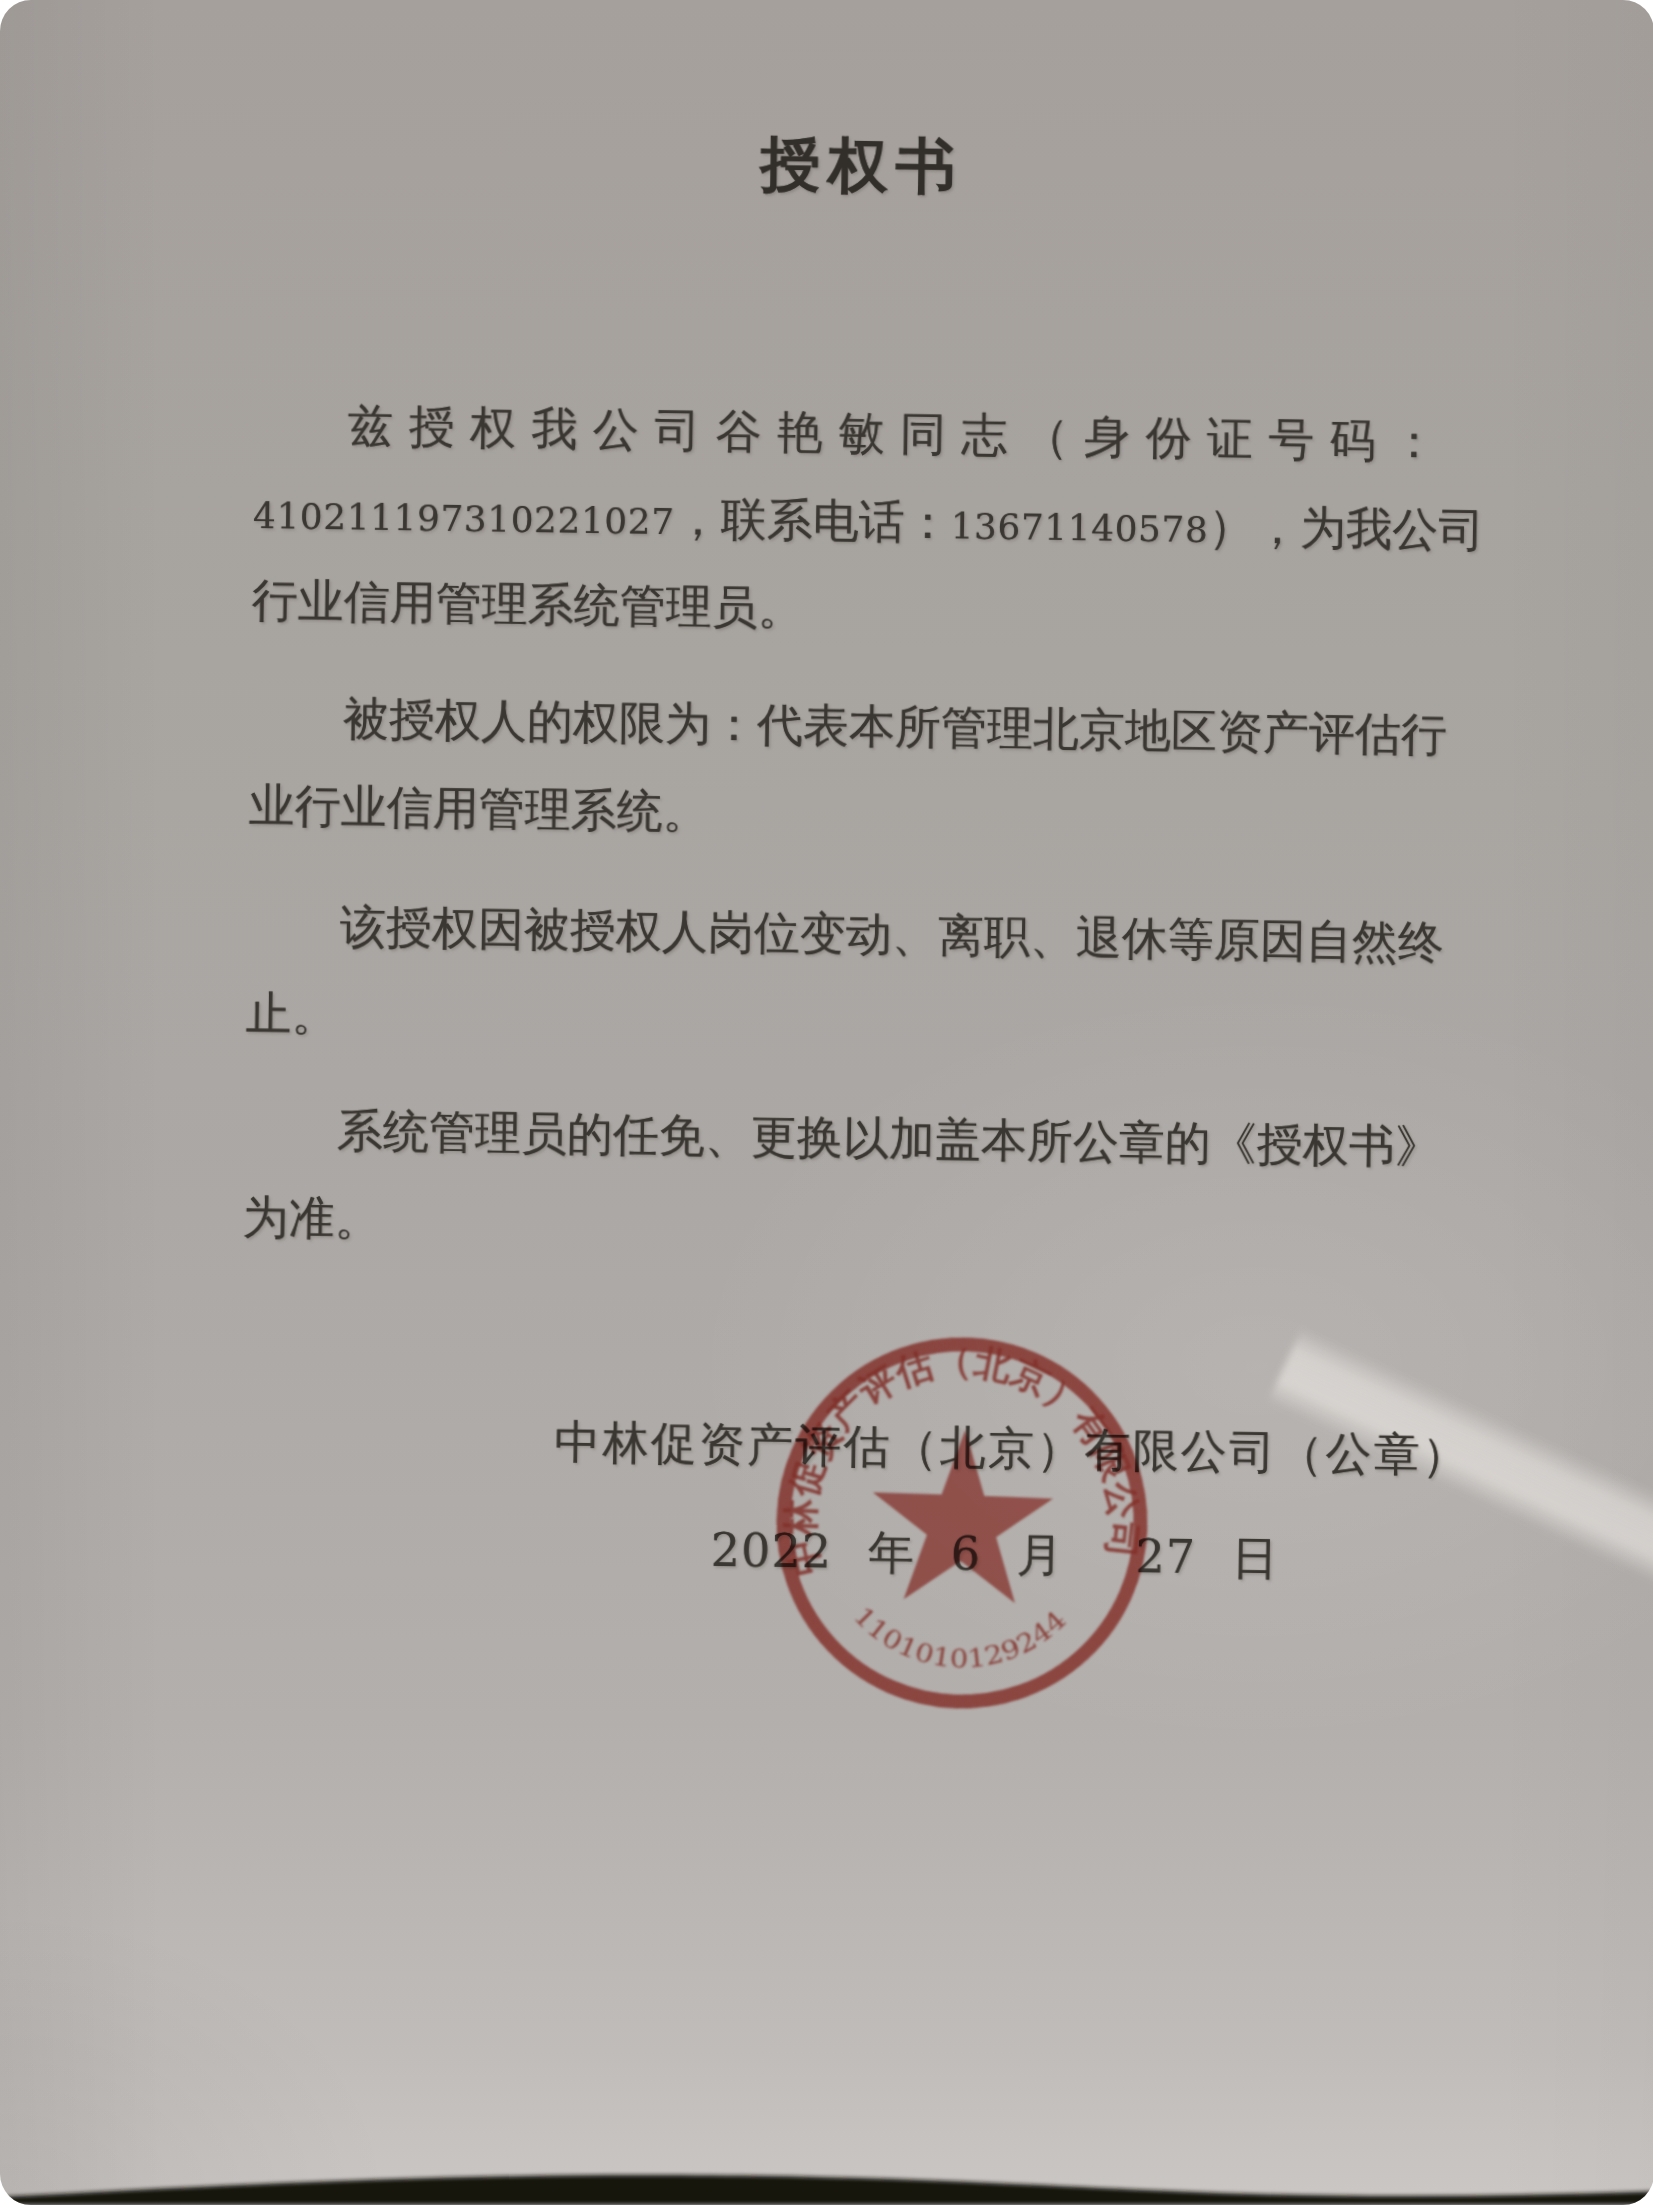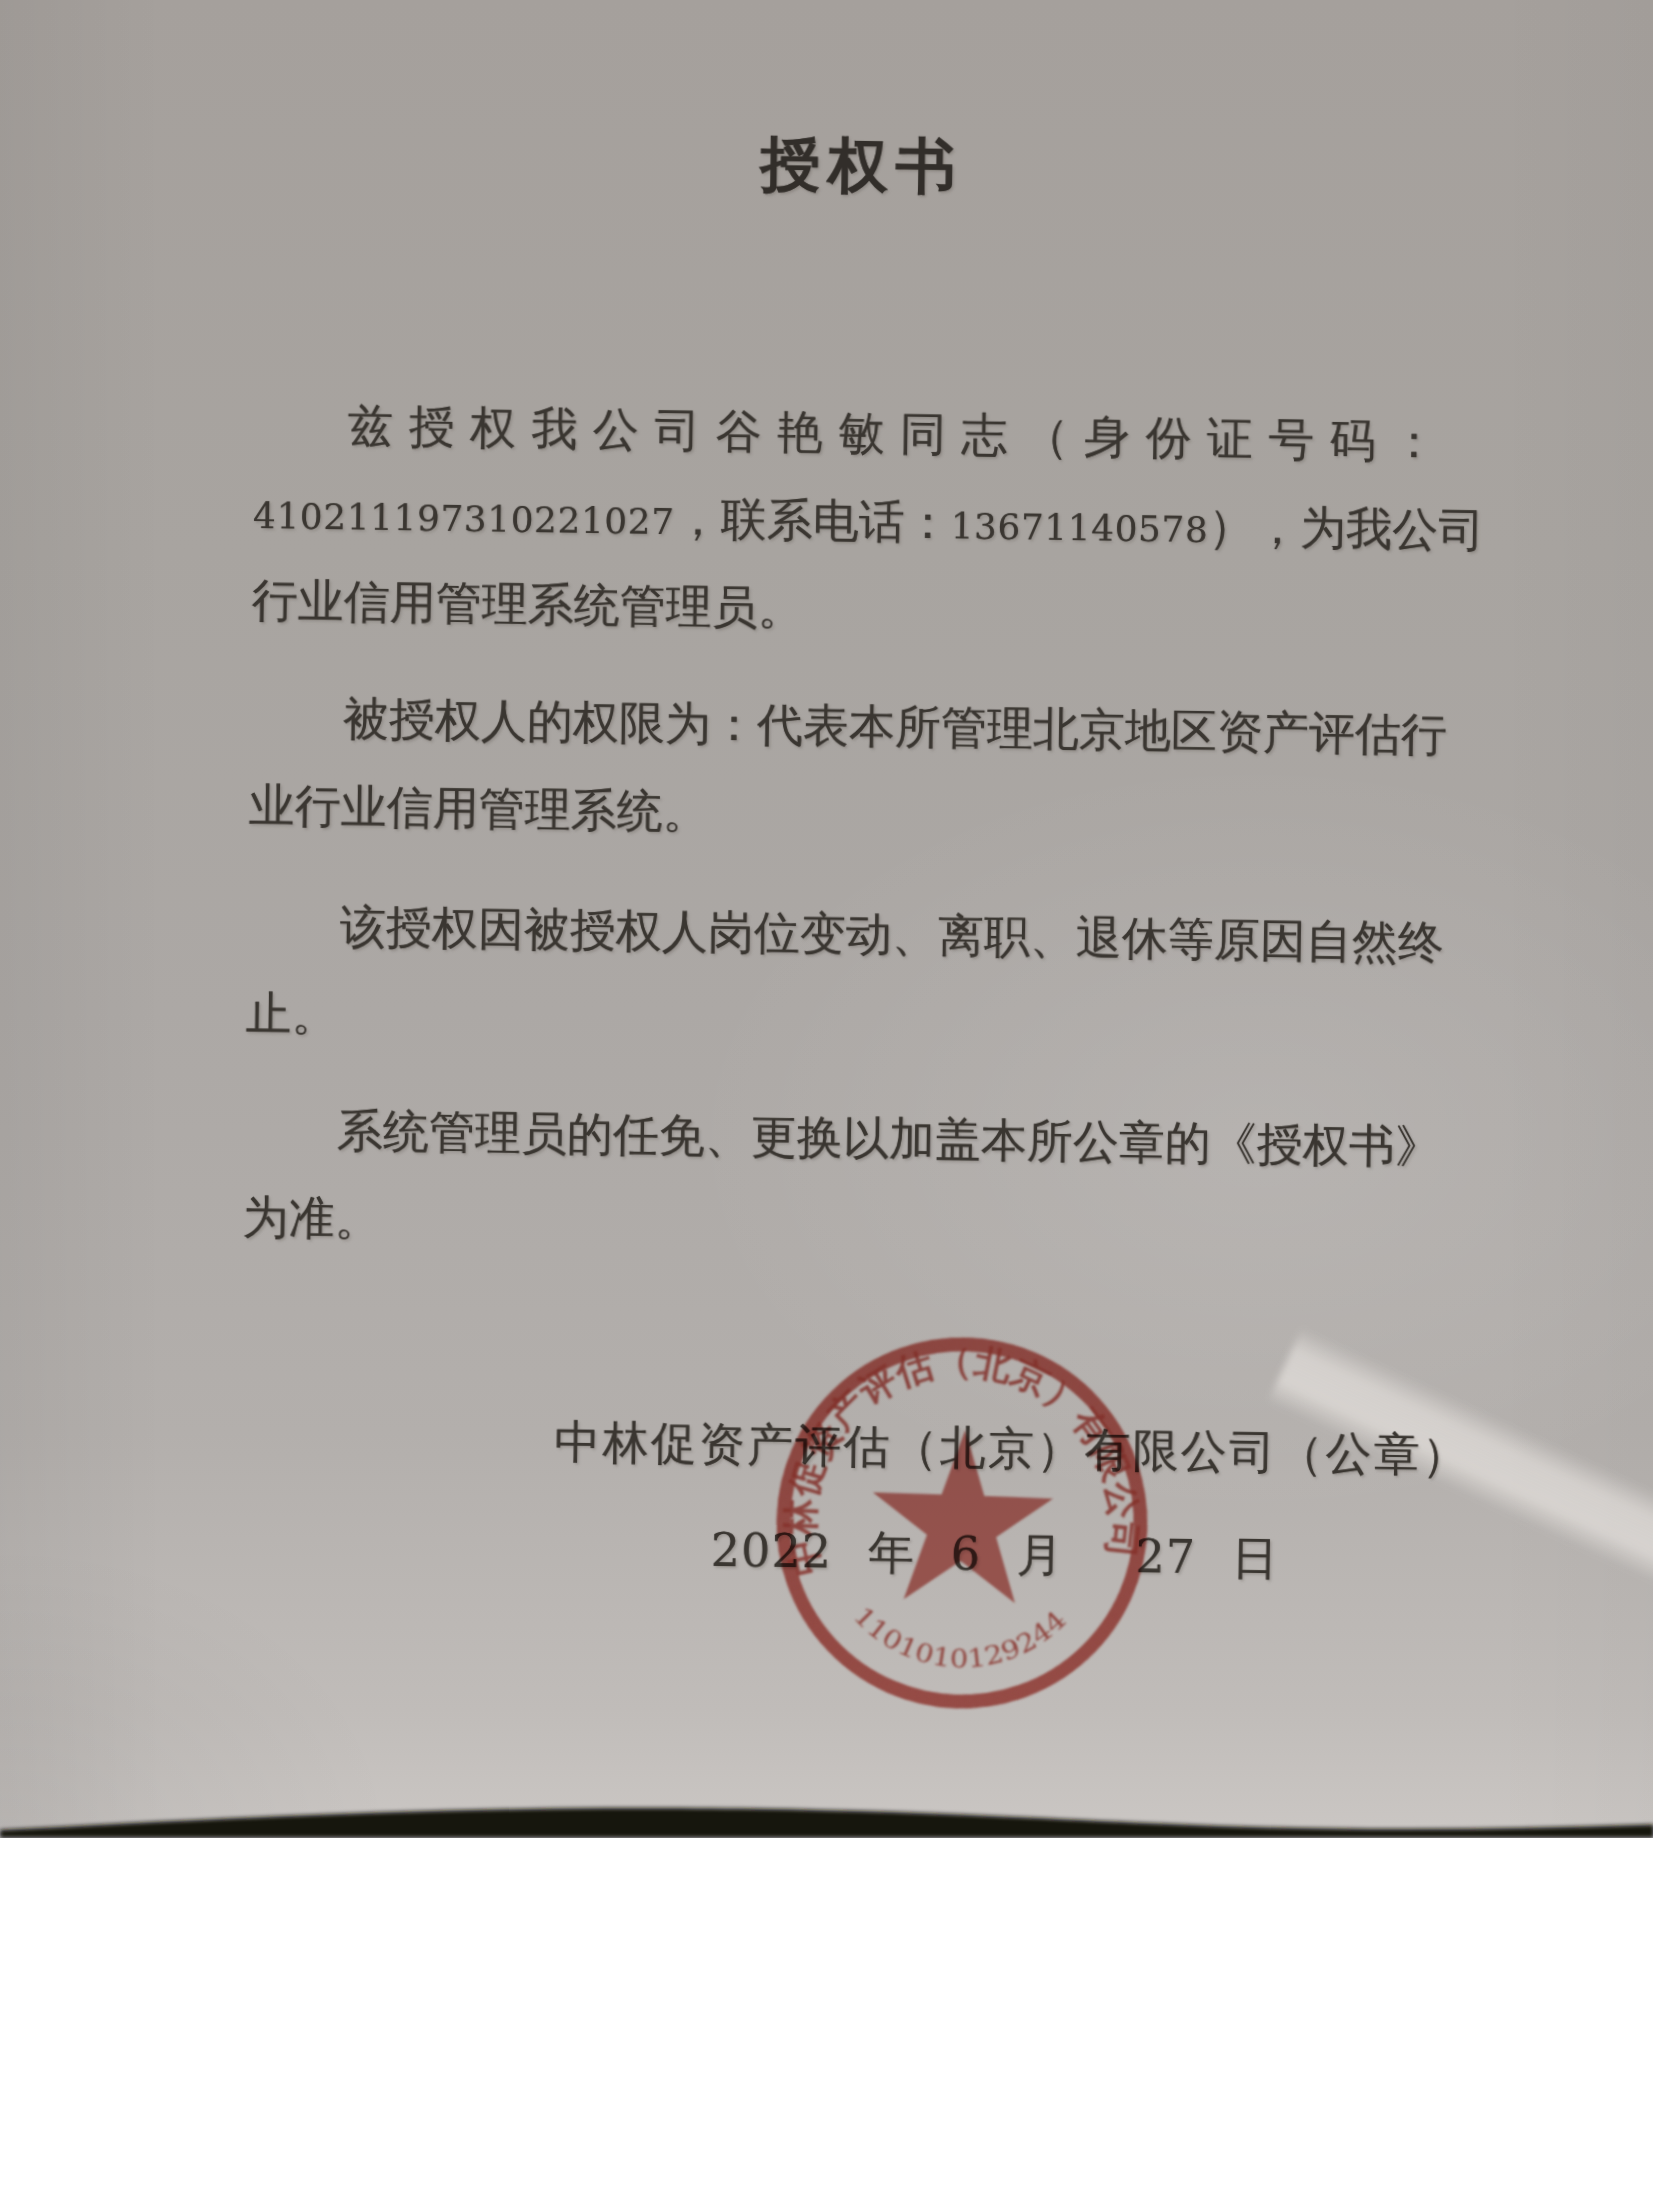--- a/index.html
+++ b/index.html
@@ -1,27 +1,28 @@
 <!DOCTYPE html>
 <html style="font-size:8.8px"><head>
 <meta charset="utf-8">
 <style>
   html, body { margin: 0; padding: 0; }
   body { font-family: "DejaVu Serif", "Liberation Serif", serif; }
 
   .page {
     position: relative;
     width: 1654px;
-    height: 1838px;
+    height: 2205px;
     overflow: hidden;
     background:
       radial-gradient(827px 551px at 76% 62%, rgba(255,255,255,0.10), rgba(255,255,255,0) 70%),
       radial-gradient(662px 496px at 0% 100%, rgba(0,0,0,0.06), rgba(0,0,0,0) 60%),
       linear-gradient(90deg, rgba(0,0,0,0.045) 0%, rgba(0,0,0,0) 10%, rgba(0,0,0,0) 90%, rgba(0,0,0,0.02) 100%),
       linear-gradient(180deg, #a5a09c 0%, #a8a4a0 30%, #aca8a5 55%, #b3afac 78%, #c0bcb9 93%, #cbc7c4 100%);
+    border-radius: 31px;
   }
 
   
   .highlight-band {
     position: absolute;
     left: 1285px;
     top: 1323px;
     width: 452px;
     height: 83px;
     transform: rotate(25deg);

